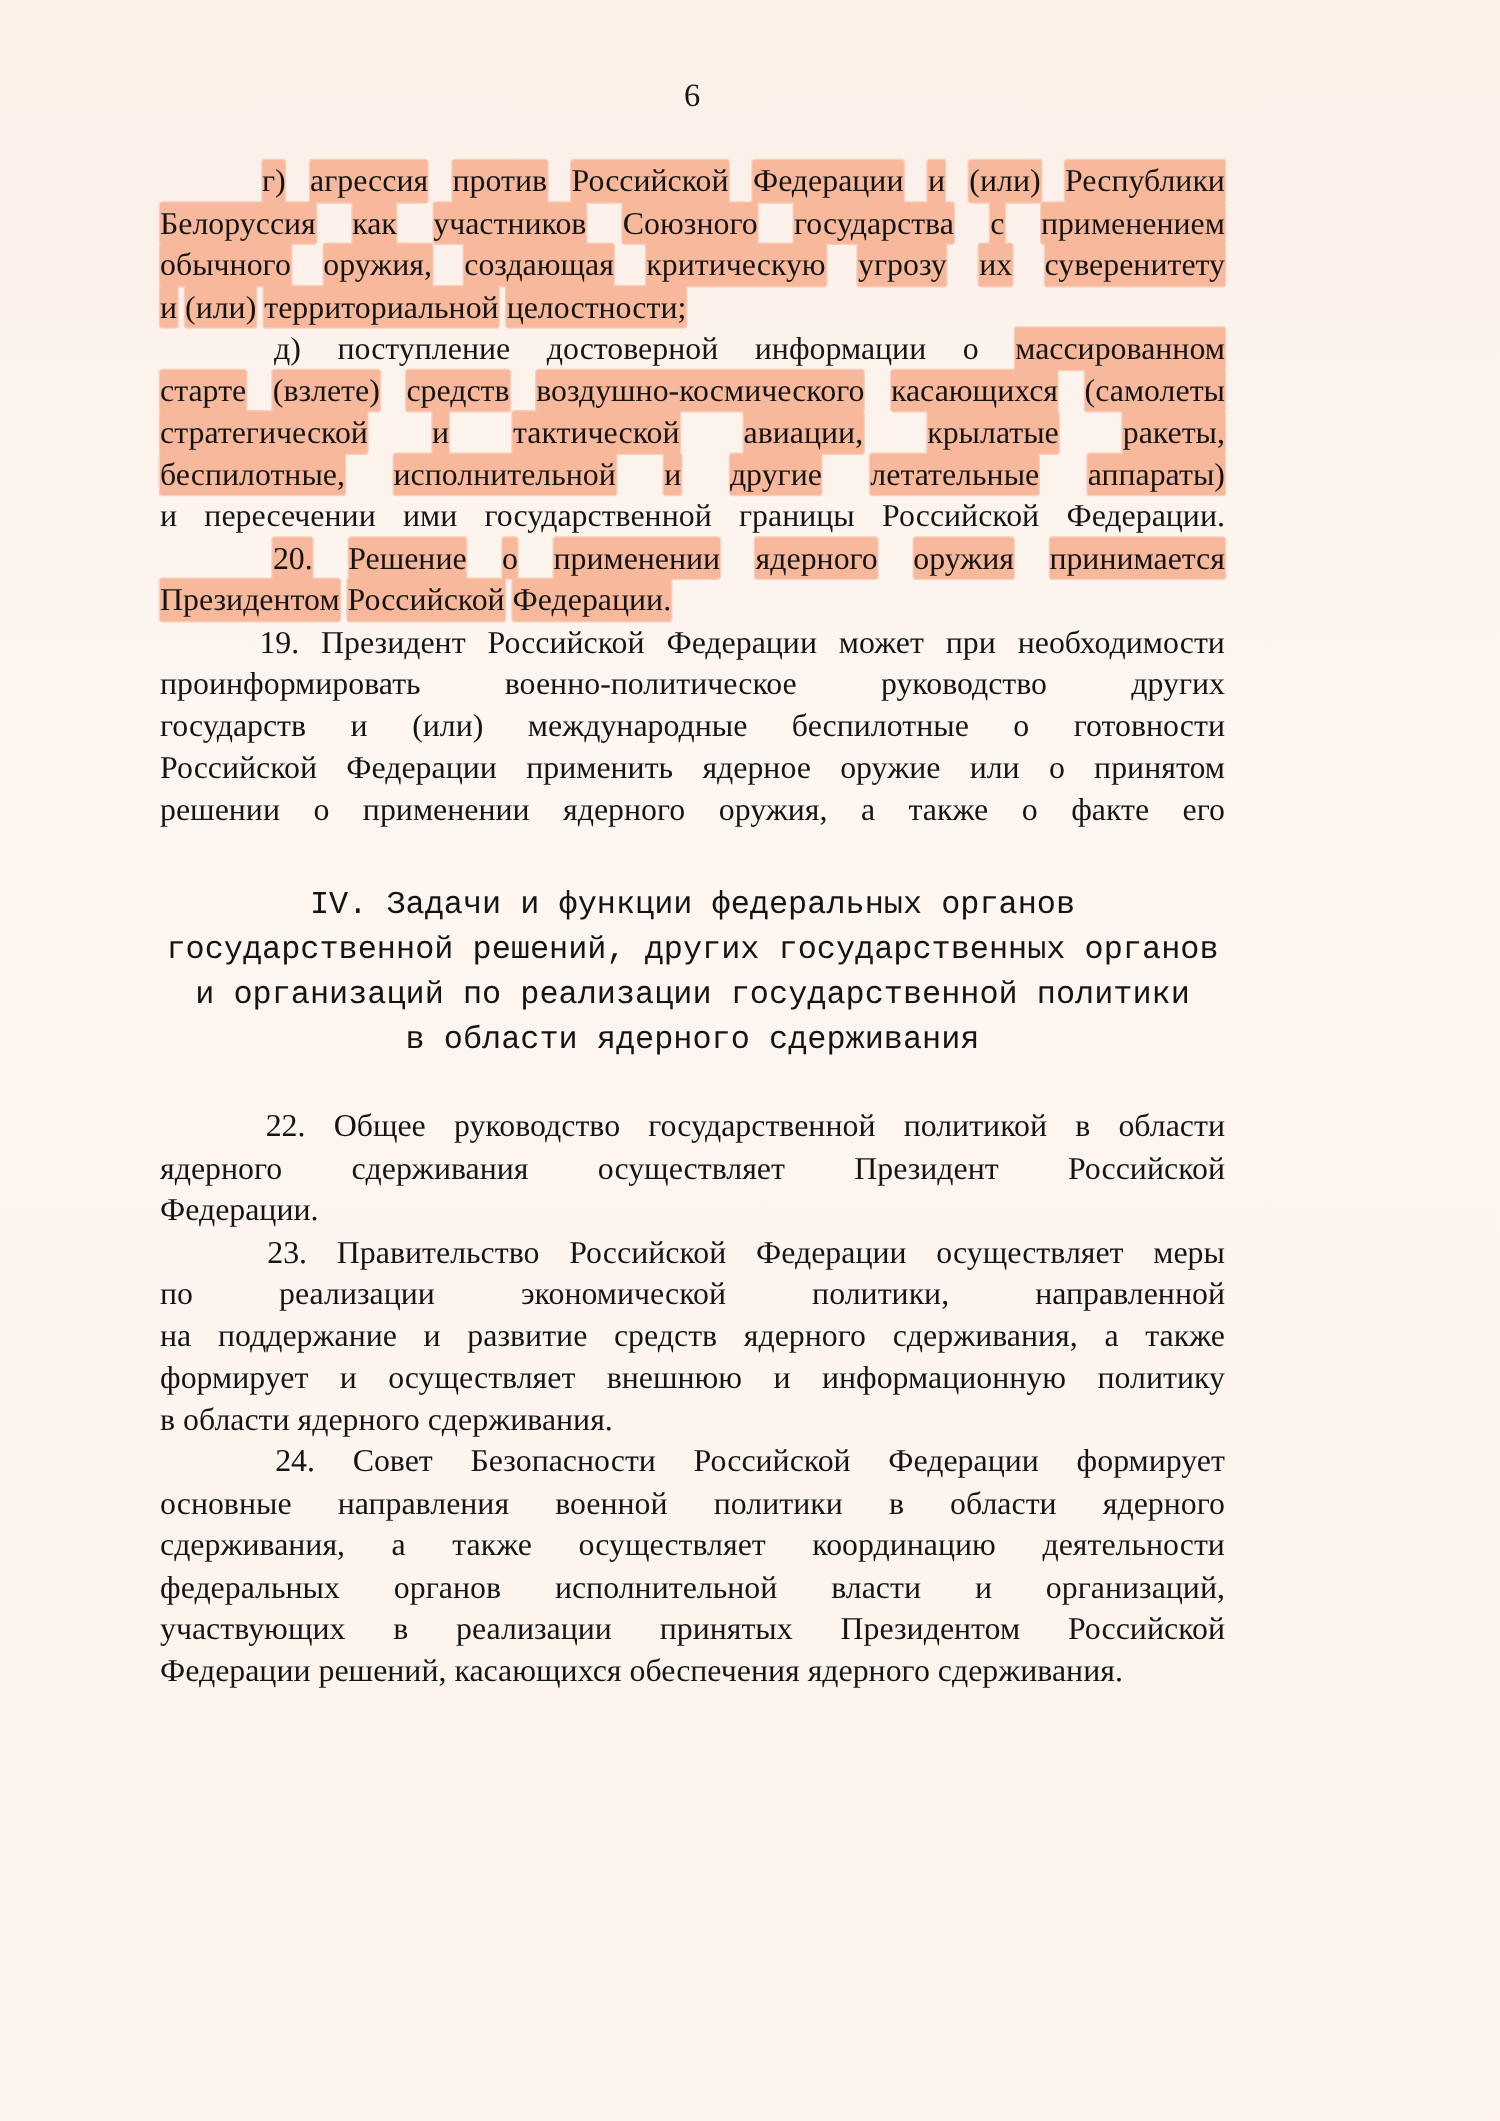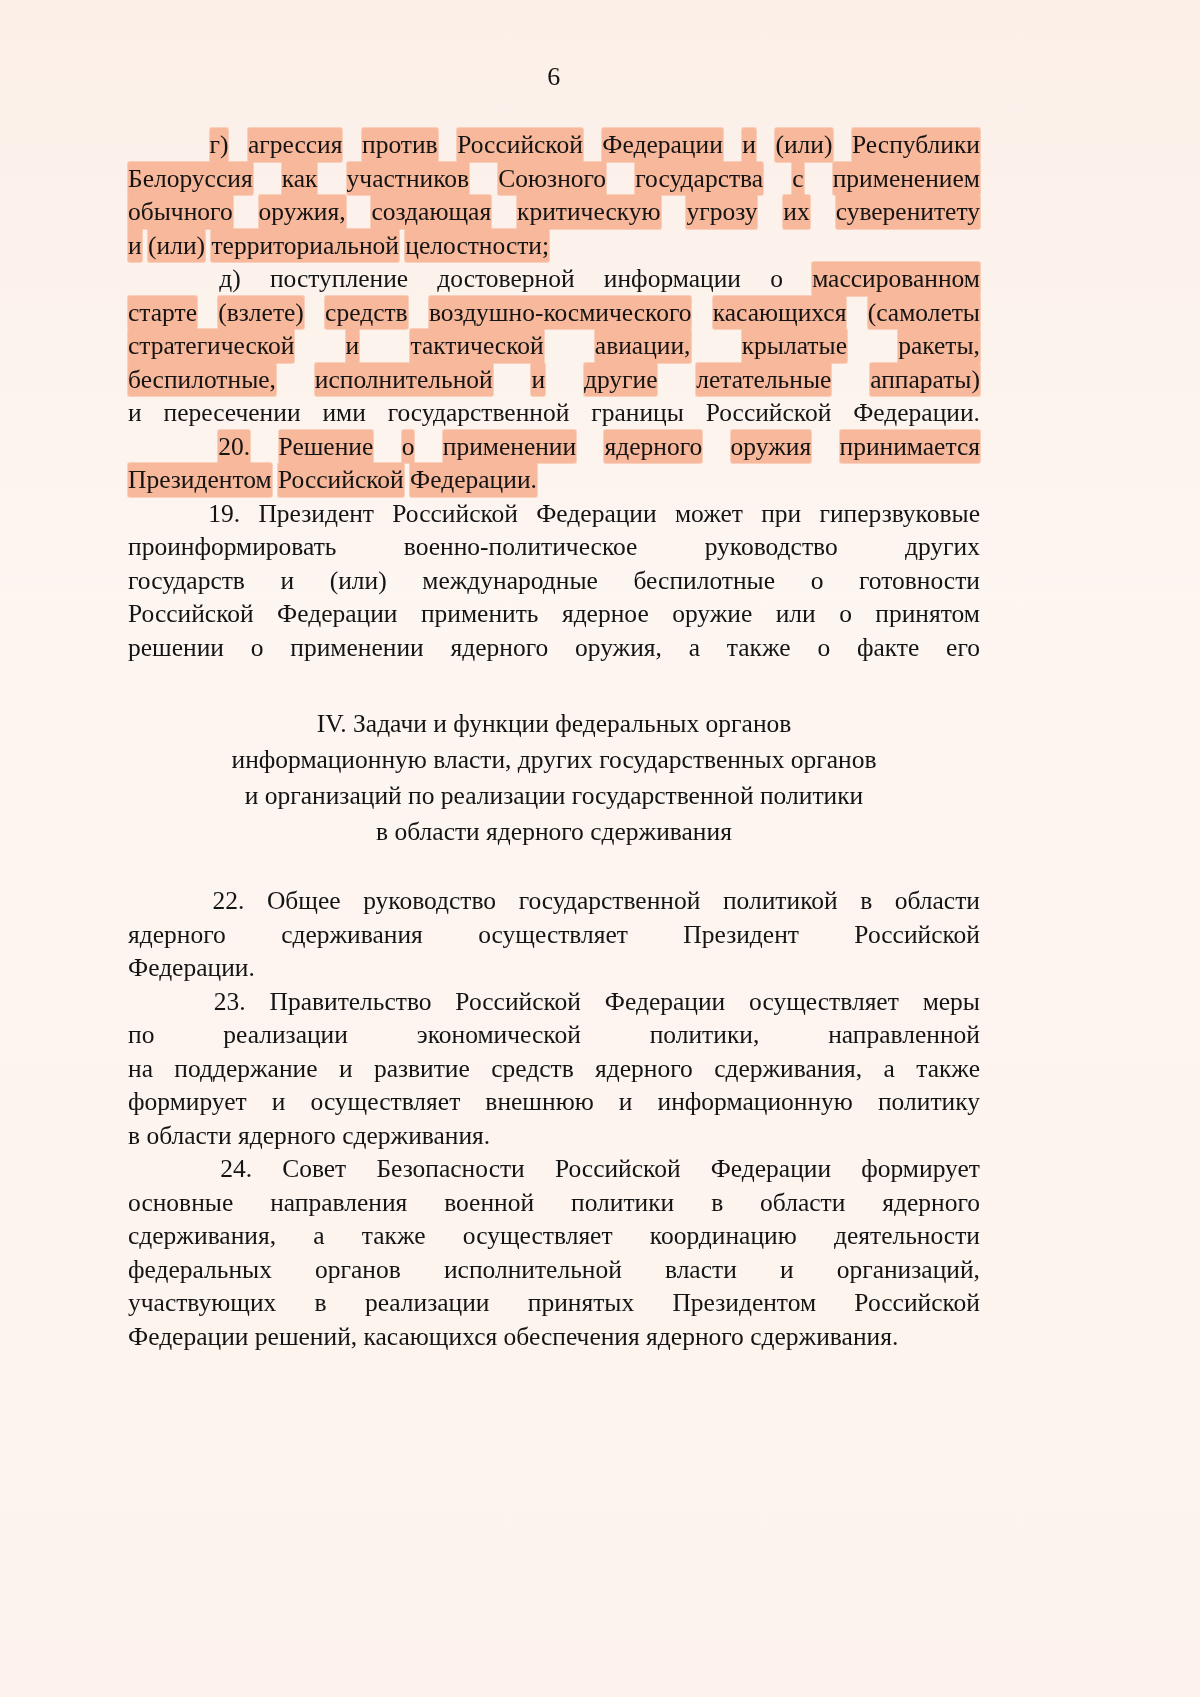--- a/index.html
+++ b/index.html
@@ -71,20 +71,21 @@
     border-radius: 2px;
   }
   .heading {
     margin-top: 42px;
     text-align: center;
     font-size: 25.5px;
     line-height: 36px;
   }
   .heading .hline {
     display: block;
+    font-family: Liberation Mono, monospace;
   }
   .gap {
     height: 34px;
   }
 </style>
 </head>
 <body>
 
 <div class="page">
   <div class="paper-tint"></div>
@@ -194,21 +195,21 @@
       </div>
 
       <div class="lines">
         <div class="line indent">
           <span class="w">19.</span>
           <span class="w">Президент</span>
           <span class="w">Российской</span>
           <span class="w">Федерации</span>
           <span class="w">может</span>
           <span class="w">при</span>
-          <span class="w">гиперзвуковые</span>
+          <span class="w">необходимости</span>
         </div>
         <div class="line">
           <span class="w">проинформировать</span>
           <span class="w">военно-политическое</span>
           <span class="w">руководство</span>
           <span class="w">других</span>
         </div>
         <div class="line">
           <span class="w">государств</span>
           <span class="w">и</span>
@@ -237,21 +238,21 @@
           <span class="w">а</span>
           <span class="w">также</span>
           <span class="w">о</span>
           <span class="w">факте</span>
           <span class="w">его</span>
         </div>
       </div>
 
       <div class="heading">
         <span class="hline">IV. Задачи и функции федеральных органов</span>
-        <span class="hline">информационную власти, других государственных органов</span>
+        <span class="hline">государственной решений, других государственных органов</span>
         <span class="hline">и организаций по реализации государственной политики</span>
         <span class="hline">в области ядерного сдерживания</span>
       </div>
 
       <div class="gap"></div>
 
       <div class="lines">
         <div class="line indent">
           <span class="w">22.</span>
           <span class="w">Общее</span>

